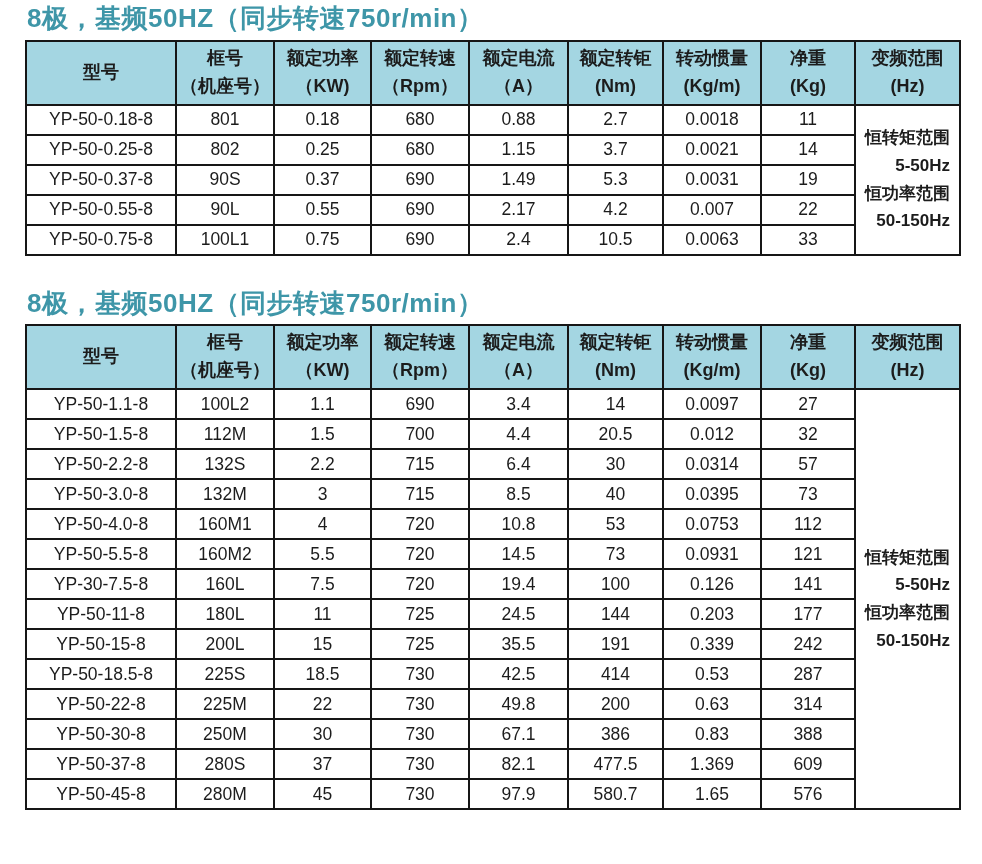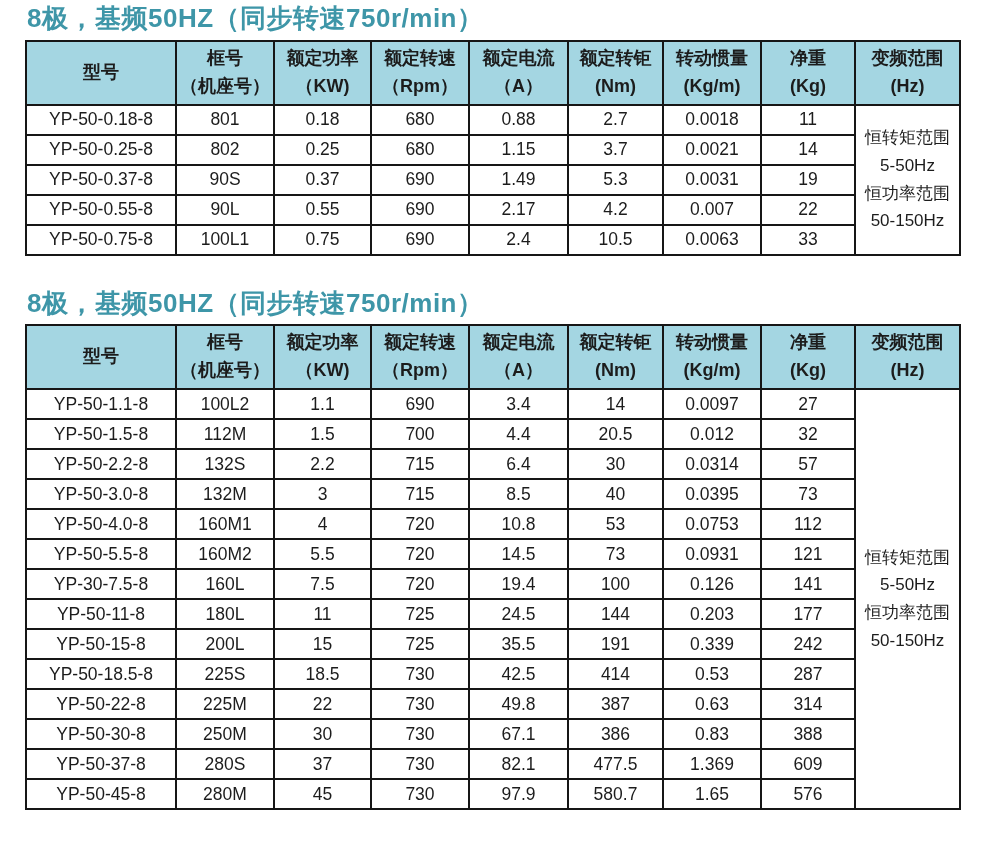--- a/index.html
+++ b/index.html
@@ -49,24 +49,25 @@
     line-height: 1.55;
   }
   .spec-table td {
     background: #ffffff;
     font-size: 17.5px;
     font-weight: 400;
     height: 30px;
   }
   .spec-table td.freq-cell {
     font-size: 17px;
-    font-weight: 400;
+    font-weight: 700;
     line-height: 1.62;
     white-space: nowrap;
     padding: 0 9px;
+    text-align: right;
   }
   
   col.c0 { width: 150px; }
   col.c1 { width: 97px; }
   col.c2 { width: 97px; }
   col.c3 { width: 98px; }
   col.c4 { width: 99px; }
   col.c5 { width: 95px; }
   col.c6 { width: 98px; }
   col.c7 { width: 94px; }
@@ -350,21 +351,21 @@
             <td>414</td>
             <td>0.53</td>
             <td>287</td>
           </tr>
           <tr>
             <td>YP-50-22-8</td>
             <td>225M</td>
             <td>22</td>
             <td>730</td>
             <td>49.8</td>
-            <td>387</td>
+            <td>200</td>
             <td>0.63</td>
             <td>314</td>
           </tr>
           <tr>
             <td>YP-50-30-8</td>
             <td>250M</td>
             <td>30</td>
             <td>730</td>
             <td>67.1</td>
             <td>386</td>

